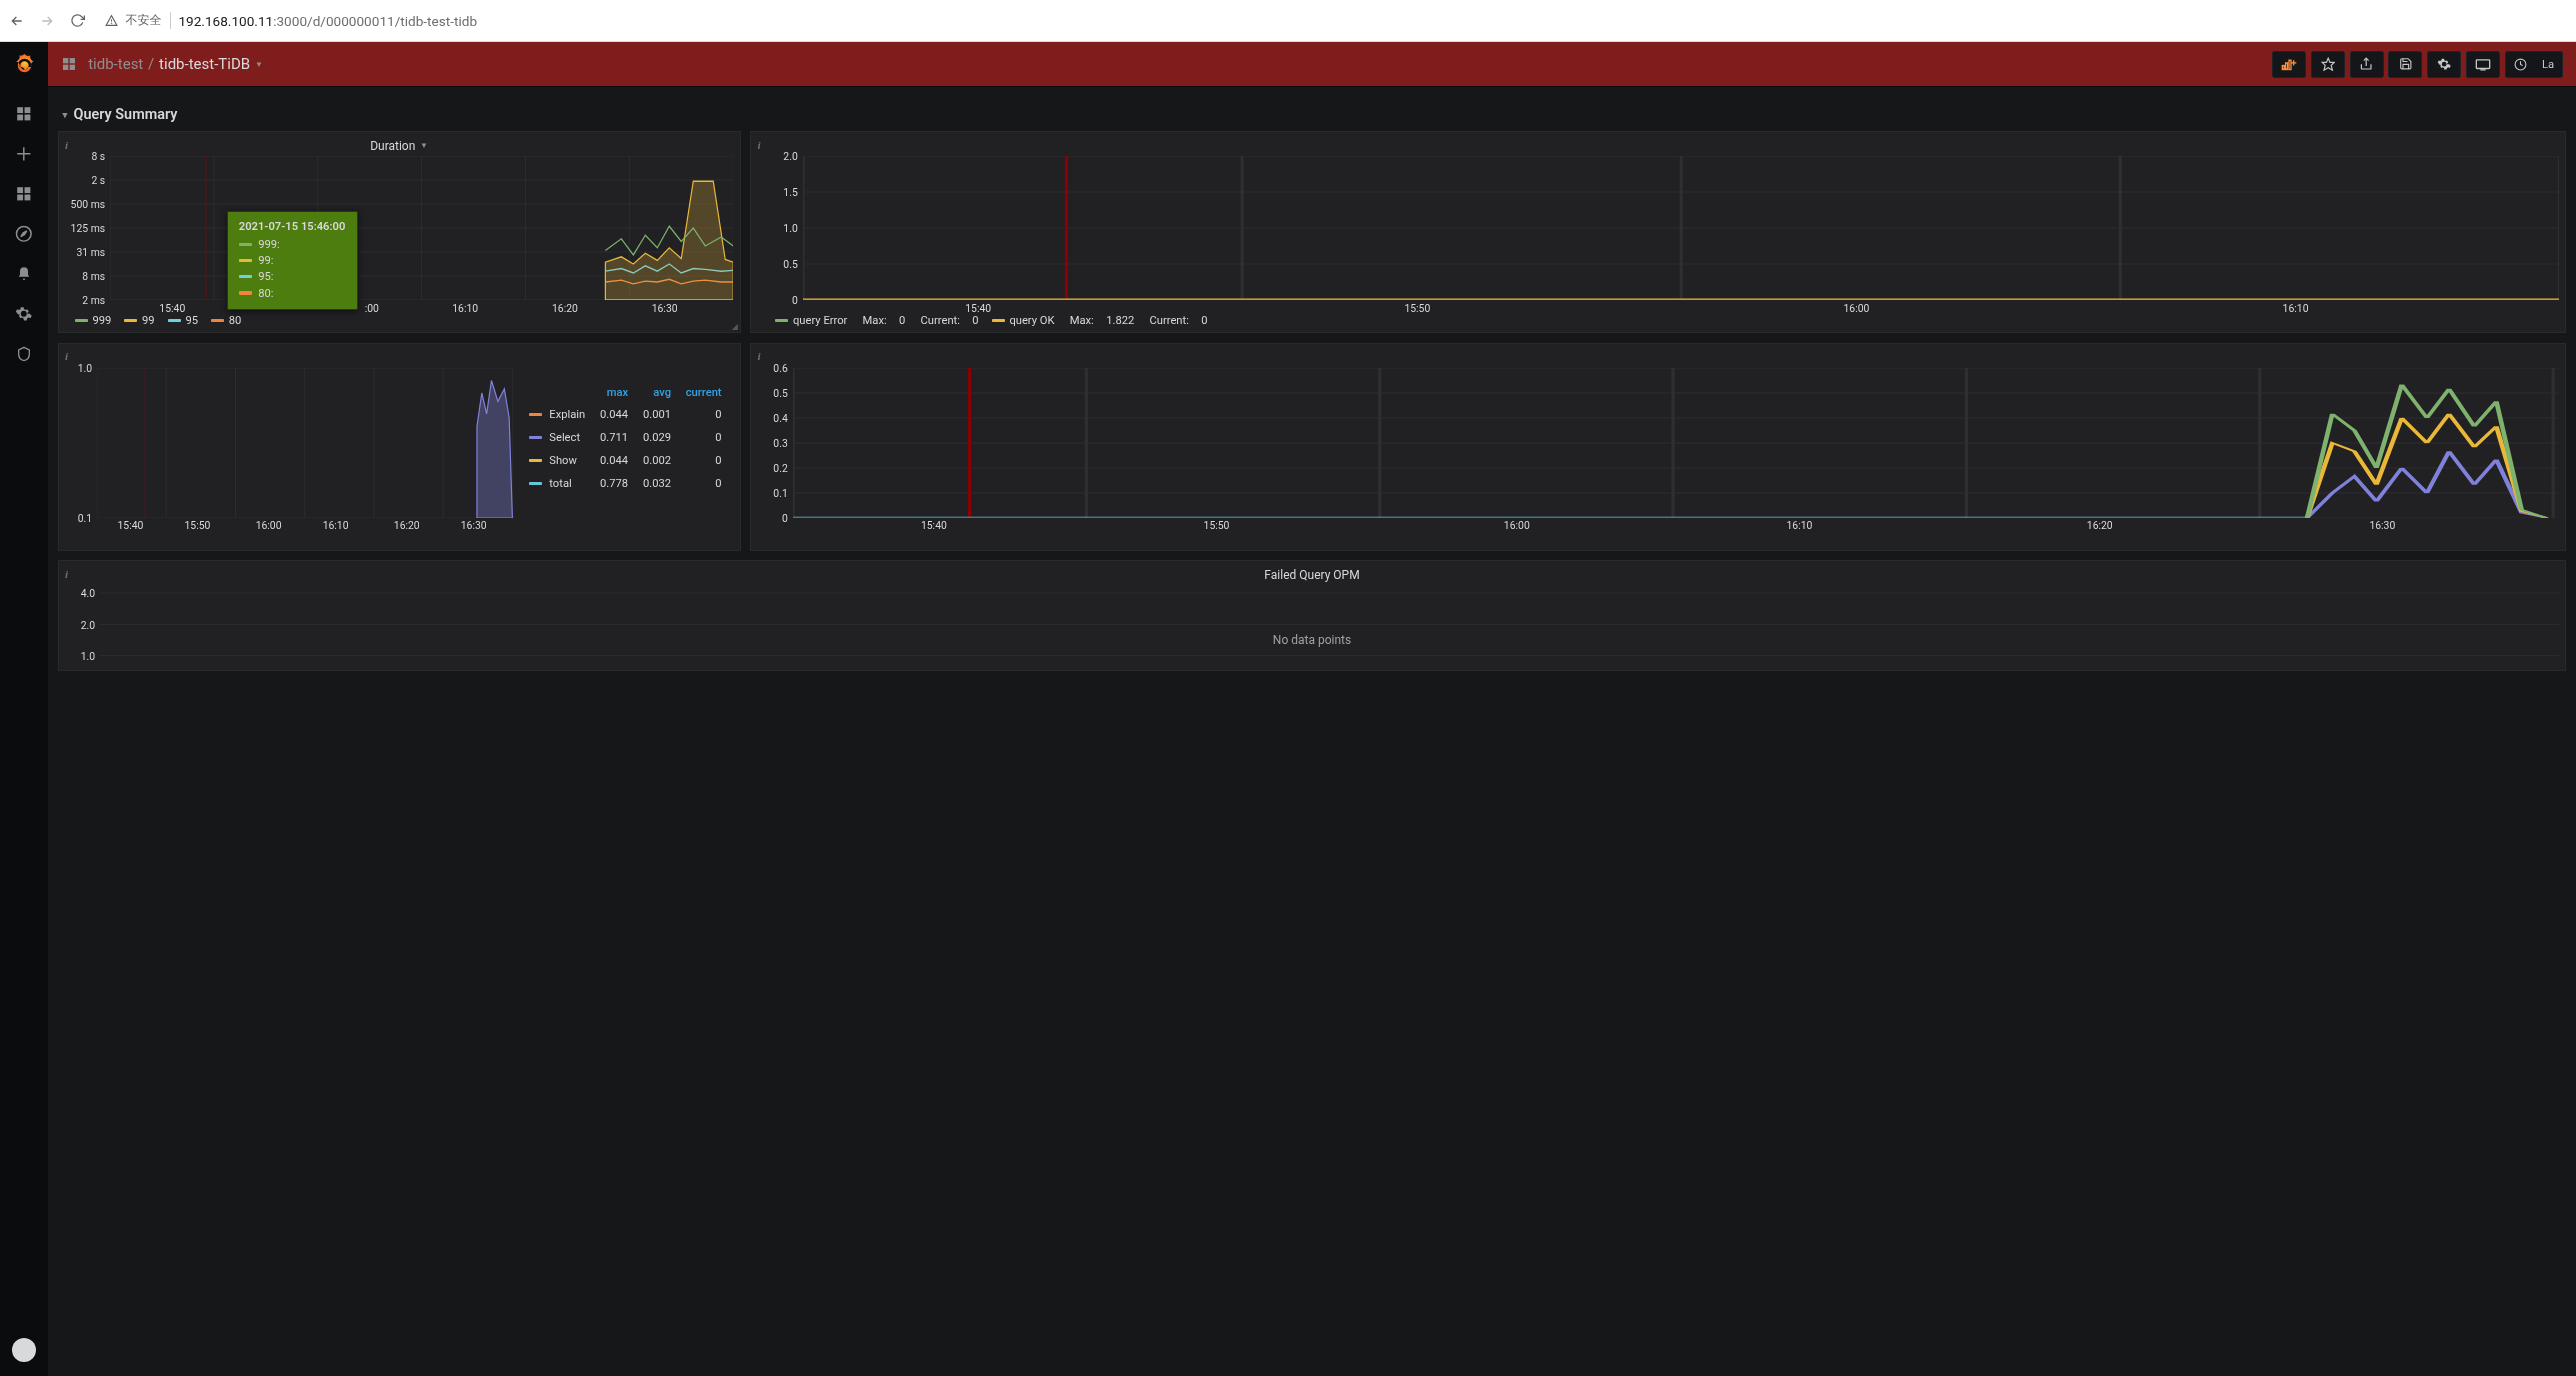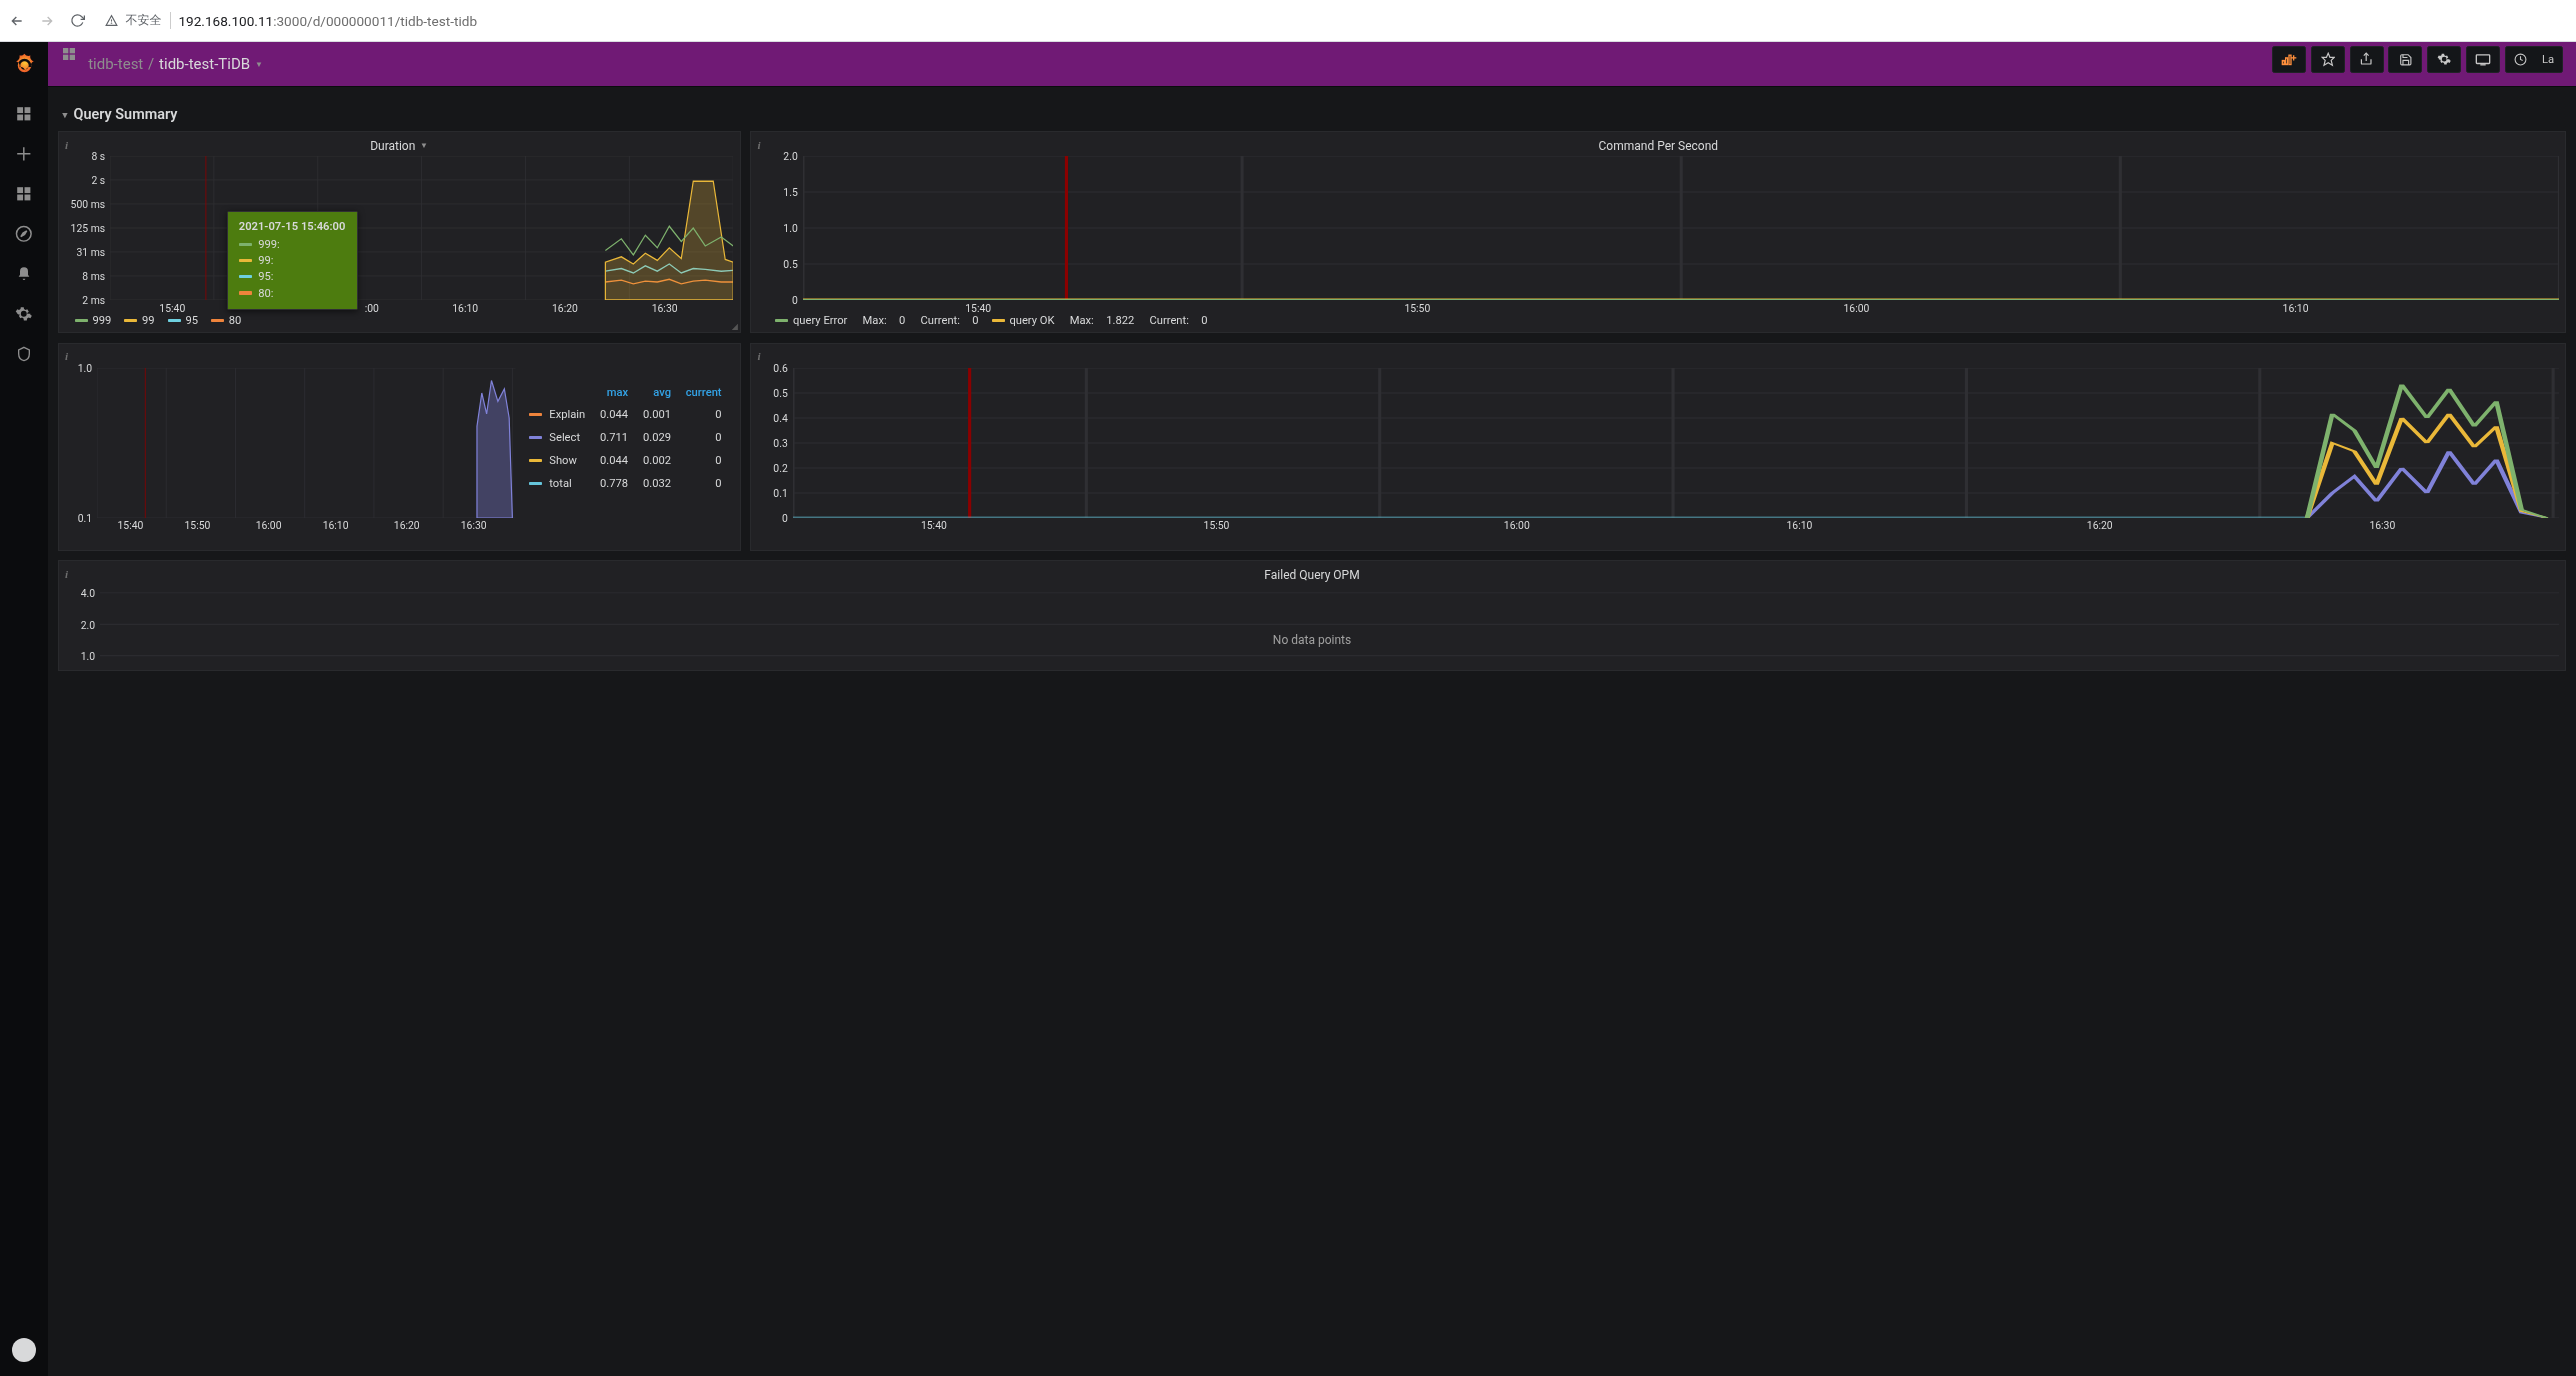--- a/index.html
+++ b/index.html
@@ -33,21 +33,21 @@
 
 
 .app { position:absolute; top:42px; left:0; right:0; bottom:0; display:flex; background:#161719;}
 .sidenav { width:48px; background:#0b0c0e; display:flex; flex-direction:column; align-items:center; padding-top:9.6px; gap:21px; }
 .logo { width:27px; height:27px; }
 .sidenav .nav-ic { width:19px; height:19px; color:#8e8e8e; display:flex; align-items:center; justify-content:center; }
 .sidenav .spacer { flex:1; }
 .sidenav .avatar { width:24px; height:24px; border-radius:50%; background:#d8d9da; margin-bottom:14.4px; }
 
 .main { flex:1; overflow:hidden; display:flex; flex-direction:column; }
-.topbar { height:45px; background:#701a75; display:flex; padding:4px 13px; gap:11.2px; border-bottom:0.8px solid #0b0c0e;}
+.topbar { height:45px; background:#7f1d1d; display:flex; align-items:center; padding:4px 13px; gap:11.2px; border-bottom:0.8px solid #0b0c0e;}
 .topbar .dash-ic { width:16px; height:16px; color:#8e8e8e; }
 .breadcrumb { font-size:15px; color:#8e8e8e; display:flex; align-items:center; gap:4.8px;}
 .breadcrumb .cur { color:#d8d9da; }
 .topbar .sp { flex:1; }
 .tb-btn { width:34px; height:27px; background:#141619; border:0.8px solid #202226; display:flex; align-items:center; justify-content:center; color:#c7c7c7; border-radius:2.4px;}
 .tb-btn.accent { color:#ff8f3c; }
 .tb-btn.wide { width:auto; padding:0 8px; gap:15px; font-size:11.2px;}
 .tb-group { display:flex; gap:4.8px; }
 
 .content { flex:1; overflow:auto; padding:8px 9.6px 0 9.6px; }
@@ -355,23 +355,20 @@
               </div>
             <div class="tt-row">
                 <span class="swatch" style="background:#ef843c"></span>
                 <span>80:</span>
               </div>
           </div>
         </div>
 
         <div class="panel panel-h">
           <span class="info-ic">i</span>
-          <div class="panel-title">
-              <span>Command Per Second</span>
-            </div>
           <div class="plot-body">
             <div class="y-labels">
               <div style="top:0%">2.0</div>
               <div style="top:25%">1.5</div>
               <div style="top:50%">1.0</div>
               <div style="top:75%">0.5</div>
               <div style="top:100%">0</div>
             </div>
             <div class="plot-area">
               <svg width="100%" height="100%" viewBox="0 0 560 160" preserveAspectRatio="none">

